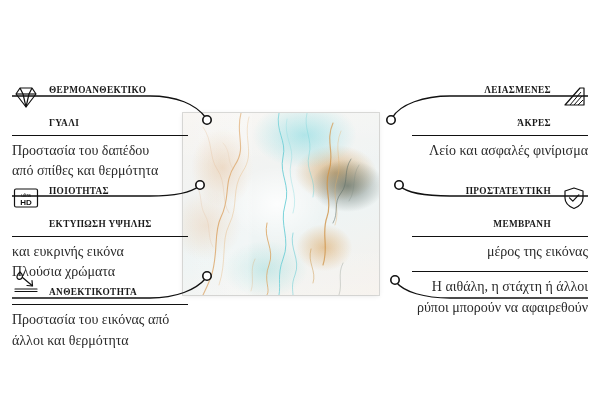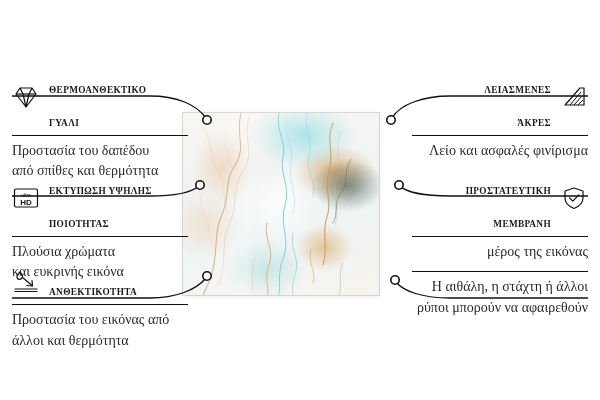--- a/index.html
+++ b/index.html
@@ -141,27 +141,27 @@
   <div class="feature left" style="top:165px;">
     <div class="f-head">
       <span class="f-icon">
         <svg viewBox="0 0 28 26" width="28" height="26">
           <rect x="2.5" y="4" width="23" height="18" rx="1.5" fill="none" stroke="#111" stroke-width="1.2"></rect>
           <text x="14" y="12" text-anchor="middle" font-family="Liberation Sans, sans-serif" font-size="5" fill="#111">ultra</text>
           <text x="14" y="19.5" text-anchor="middle" font-family="Liberation Sans, sans-serif" font-size="8" font-weight="bold" fill="#111">HD</text>
         </svg>
       </span>
       <div>
+        <div class="f-title">ΠΟΙΟΤΗΤΑΣ</div>
         <div class="f-title">ΕΚΤΥΠΩΣΗ ΥΨΗΛΗΣ</div>
-        <div class="f-title">ΠΟΙΟΤΗΤΑΣ</div>
-      </div>
-    </div>
-    <div class="f-rule"></div>
+      </div>
+    </div>
+    <div class="f-rule"></div>
+    <div class="f-desc">και ευκρινής εικόνα</div>
     <div class="f-desc">Πλούσια χρώματα</div>
-    <div class="f-desc">και ευκρινής εικόνα</div>
   </div>
 
   <div class="feature left" style="top:266px;">
     <div class="f-head">
       <span class="f-icon">
         <svg viewBox="0 0 28 26" width="28" height="26" fill="none" stroke="#111" stroke-width="1.2" stroke-linejoin="round" stroke-linecap="round">
           <path d="M8,3 C11,5.5 11,8 9.5,9.5 C8,11 5.5,10.5 5,8.5 C4.6,6.8 6,5 8,3 Z"></path>
           <path d="M10.5,8.5 L20,16.5"></path>
           <path d="M20,11.5 L20.5,17 L15,16.5"></path>
           <path d="M3,20 L25,20"></path>

